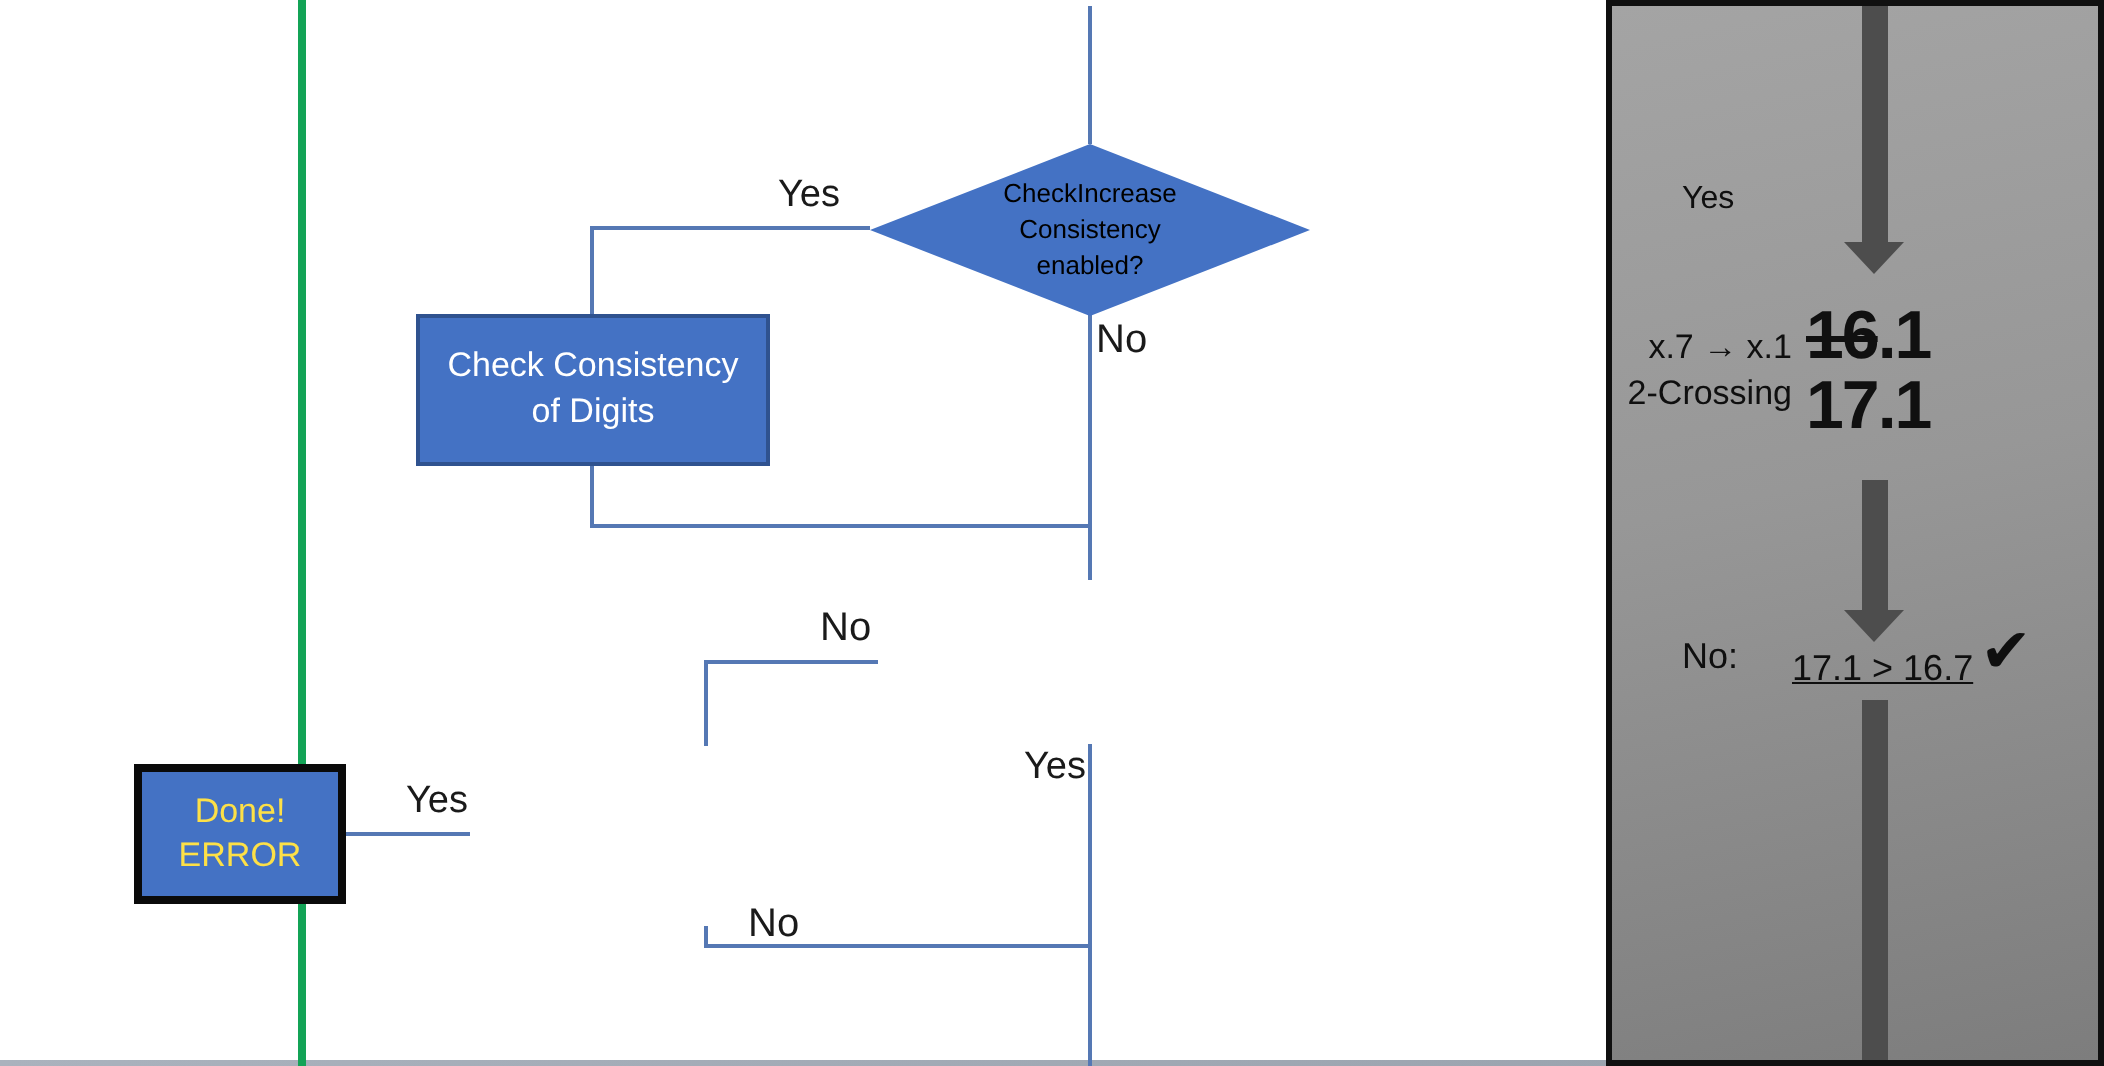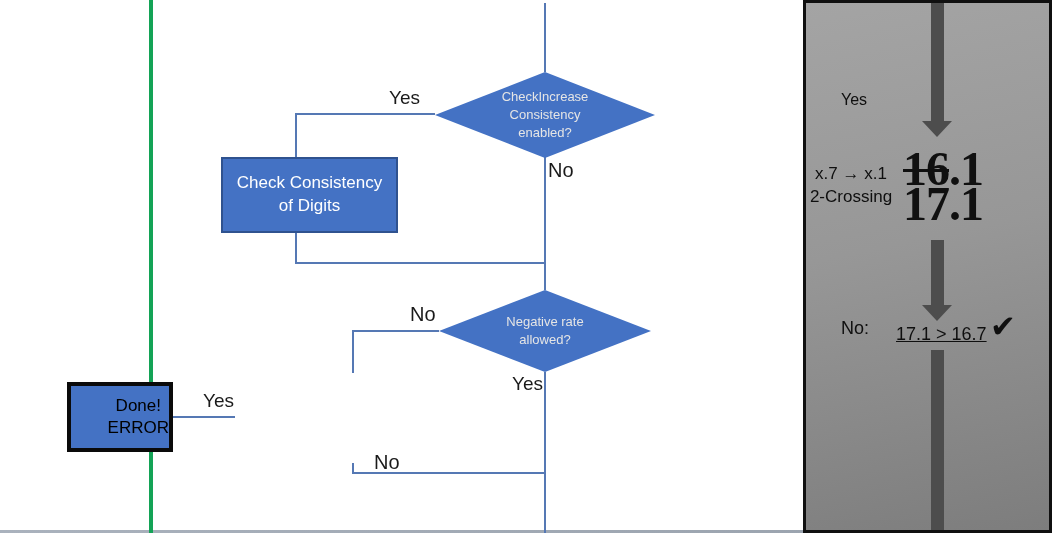--- a/index.html
+++ b/index.html
@@ -6,54 +6,54 @@
   #slide{
     position:relative;width:1052px;height:533px;background:#ffffff;
     font-family:"Liberation Sans","DejaVu Sans",sans-serif;overflow:hidden;
   }
   
   .connector{position:absolute;background:#5578b4;}
   .diamond{
     position:absolute;background:#4472C4;
     clip-path:polygon(50% 0,100% 50%,50% 100%,0 50%);
     display:flex;align-items:center;justify-content:center;text-align:center;
-    color:#e5e5e5;font-size:13px;line-height:1.38;
+    color:#000000;font-size:13px;line-height:1.38;
   }
   .proc{
     position:absolute;background:#4472C4;border:2px solid #2F528F;
     display:flex;align-items:center;justify-content:center;text-align:center;
-    color:#fff;font-size:17px;line-height:1.35;margin-left:13px;
+    color:#fff;font-size:17px;line-height:1.35;
   }
   .terminal{
     position:absolute;background:#4472C4;border:4px solid #0a0a0a;
-    display:flex;align-items:center;justify-content:flex-end;text-align:center;
-    color:#000000;font-size:17px;line-height:1.3;
+    display:flex;align-items:center;justify-content:center;text-align:center;
+    color:#fde047;font-size:17px;line-height:1.3;
   }
   .blabel{position:absolute;color:#1a1a1a;font-size:19px;}
   .tline{display:block;}
   
   #green-line{position:absolute;left:149px;top:0;width:4px;height:533px;background:#13a356;}
   #bottom-strip{position:absolute;left:0;top:530px;width:1052px;height:3px;
     background:linear-gradient(90deg,#aab2bd,#97a0ab);}
   
   #panel{
     position:absolute;left:803px;top:0;width:249px;height:533px;box-sizing:border-box;
     border:3px solid #101010;
     background:linear-gradient(168deg,#a4a4a4 0%,#979797 45%,#7d7d7d 100%);
     color:#0f0f0f;
   }
   .shaft{position:absolute;width:13px;background:#4d4d4d;}
   .ahead{position:absolute;width:0;height:0;
     border-left:15px solid transparent;border-right:15px solid transparent;
     border-top:16px solid #4d4d4d;}
   #panel-yes{position:absolute;left:35px;top:88px;font-size:16px;}
-  #mapping{position:absolute;left:0px;top:159px;width:90px;text-align:center;
+  #mapping{position:absolute;left:0px;top:159px;width:90px;text-align:right;
     font-size:17px;line-height:23px;}
-  #bignums{position:absolute;left:97px;top:148px;font-size:48px;line-height:35px;
-    font-weight:bold;letter-spacing:-1px;color:#101010;font-family:Liberation Serif, serif;}
+  #bignums{position:absolute;left:97px;top:148px;font-size:34px;line-height:35px;
+    font-weight:bold;letter-spacing:-1px;color:#101010;}
   .struck{text-decoration:line-through;text-decoration-thickness:3px;text-decoration-color:#101010;}
   #result-row{position:absolute;left:0;top:315px;width:100%;font-size:18px;}
   #result-label{position:absolute;left:35px;top:0;text-align:center;}
   #result-cmp{position:absolute;left:90px;top:6px;text-decoration:underline;}
   #result-check{position:absolute;left:184px;top:-10px;font-size:31px;font-weight:bold;}
 </style>
 </head>
 <body>
 
 <div id="slide">
@@ -82,26 +82,20 @@
     </div>
   </div>
 
   <div class="proc" style="left:208px;top:157px;width:173px;height:72px;">
     <div>
       <span class="tline">Check Consistency</span>
       <span class="tline">of Digits</span>
     </div>
   </div>
 
-  <div class="diamond" style="left:439px;top:290px;width:212px;height:82px;">
-    <div>
-      <span class="tline">Negative rate</span>
-      <span class="tline">allowed?</span>
-    </div>
-  </div>
 
 
   <div class="terminal" style="left:67px;top:382px;width:98px;height:62px;">
     <div>
       <span class="tline">Done!</span>
       <span class="tline">ERROR</span>
     </div>
   </div>
 
   <div class="blabel" style="left:389px;top:87px;">Yes</div>

